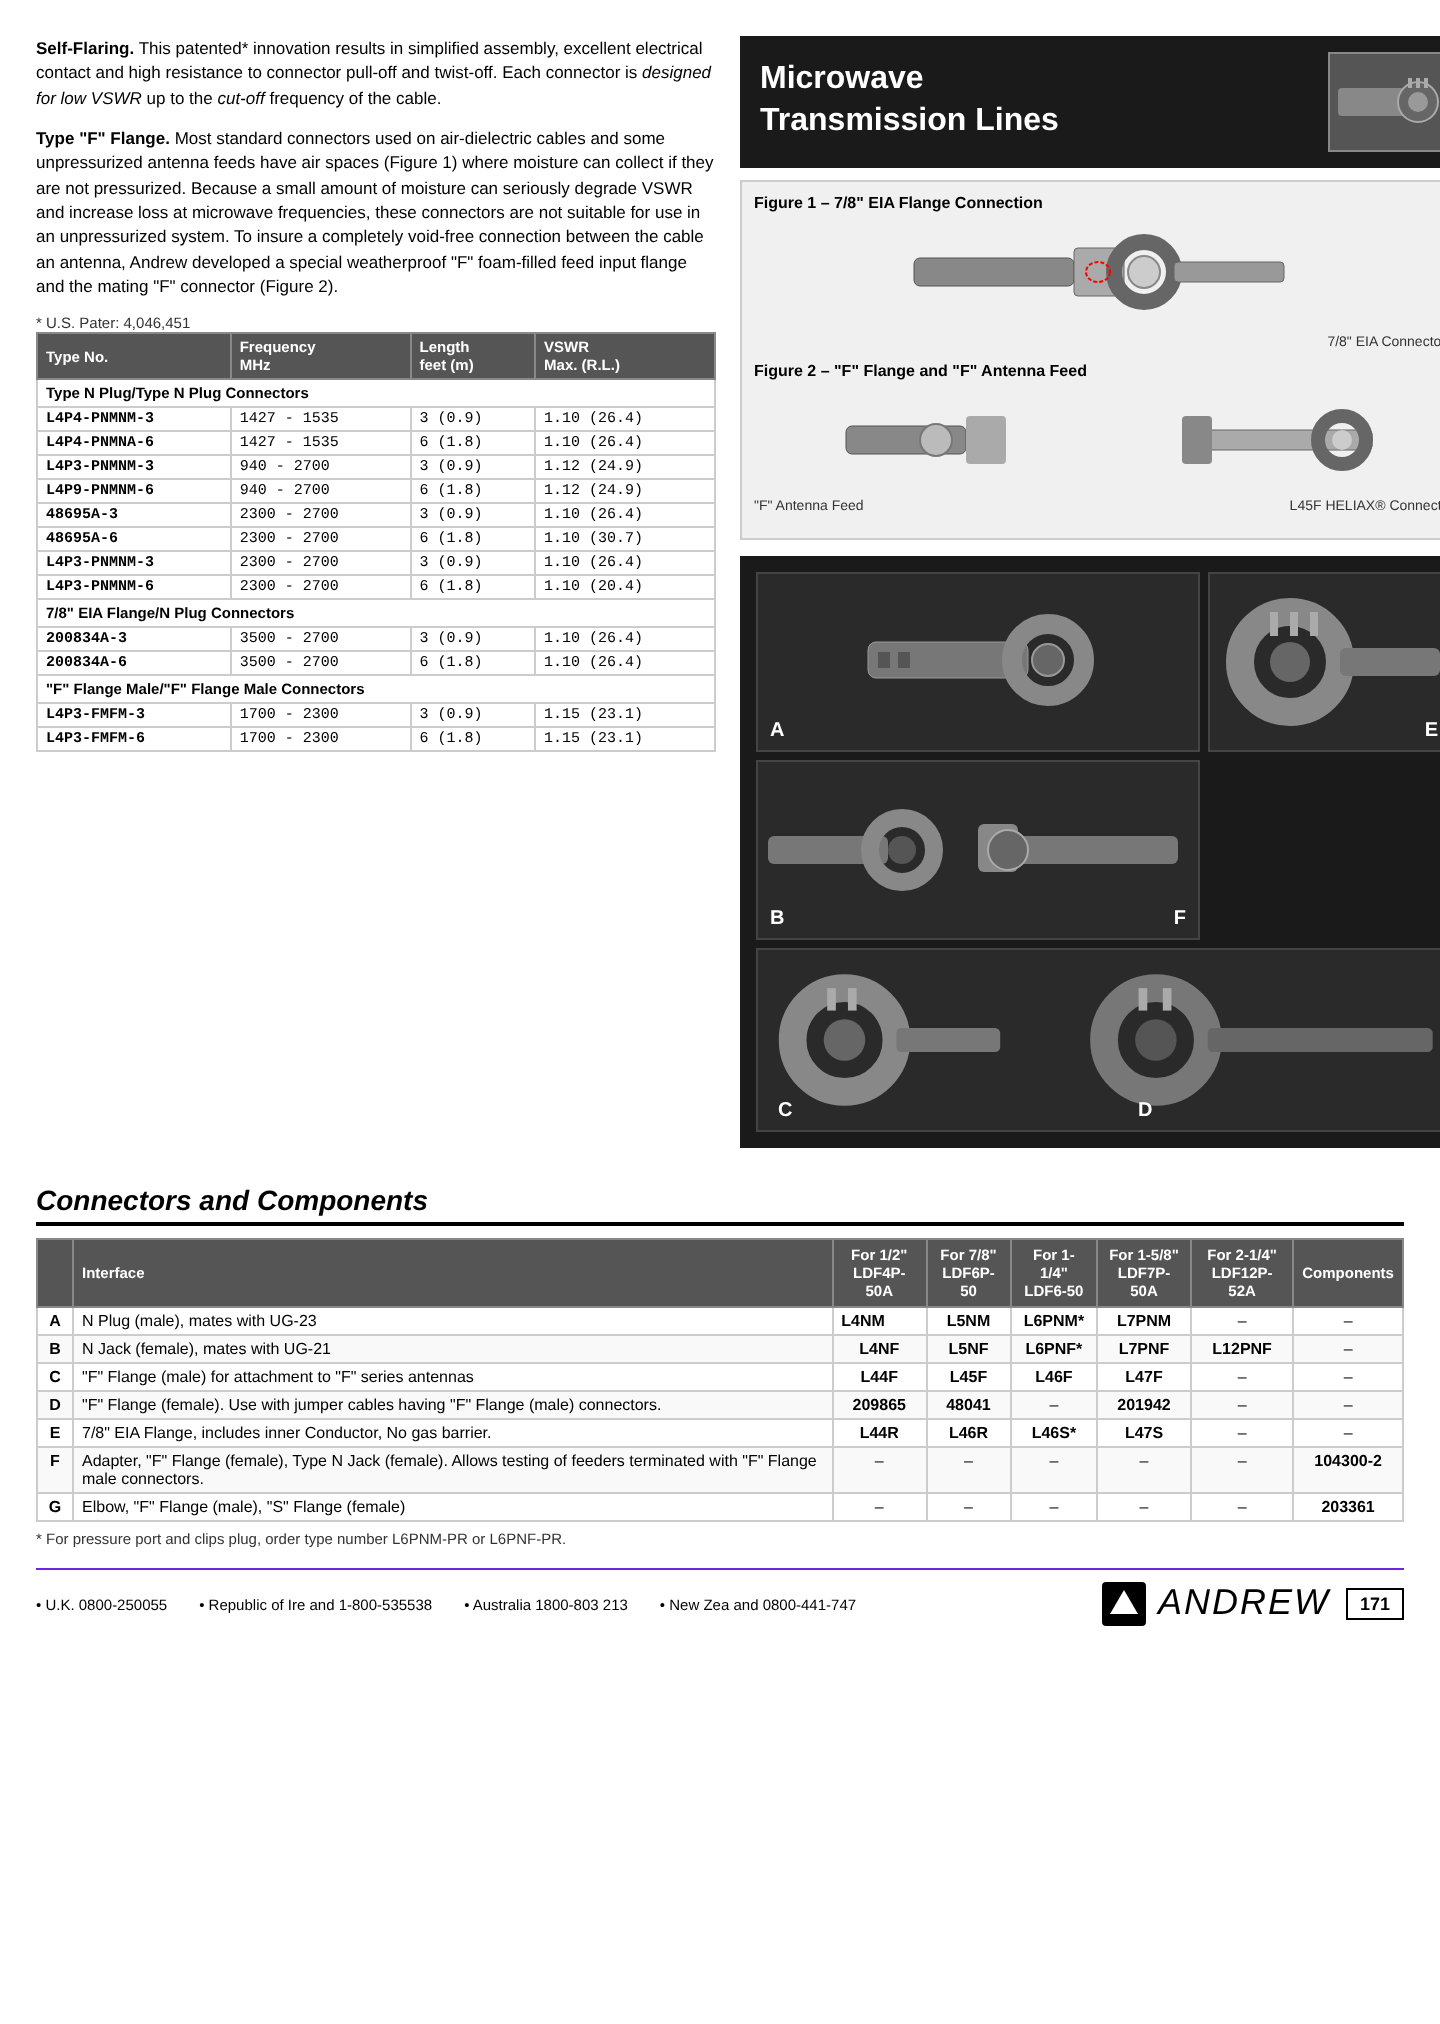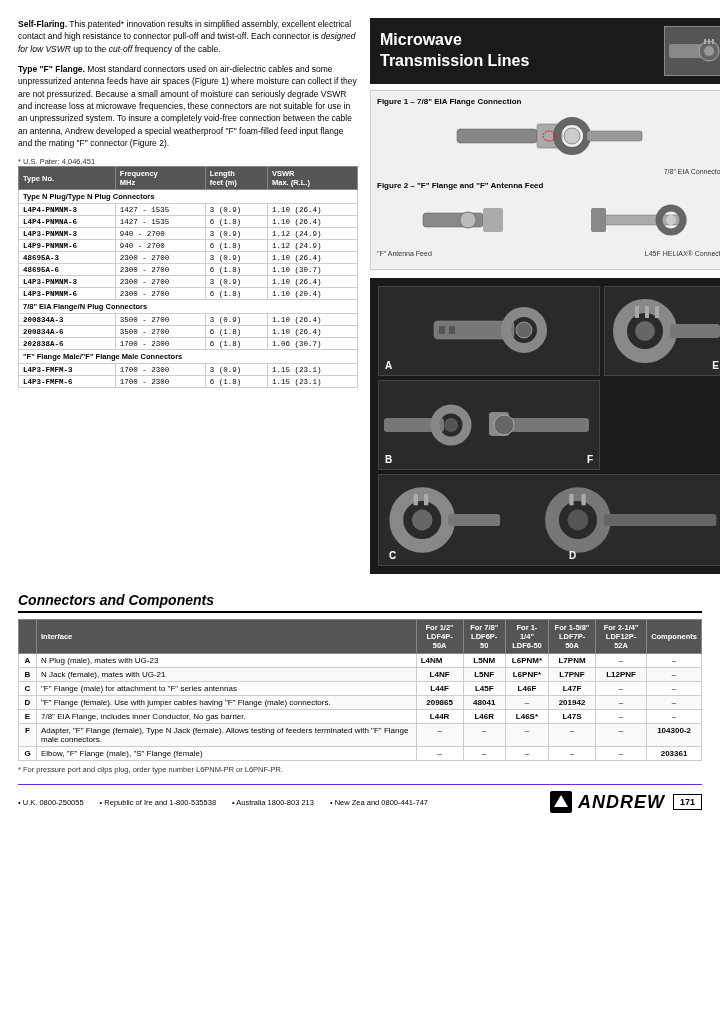--- a/index.html
+++ b/index.html
@@ -251,25 +251,24 @@
       font-size: 7.5px;
     }
 
     .footer-contact {
       display: flex;
       gap: 16px;
     }
 
     .andrew-logo {
       font-size: 18px;
-      font-weight: bold;
+      font-weight: normal;
       font-style: italic;
       letter-spacing: 1px;
       display: flex;
-      align-items: center;
       gap: 6px;
     }
 
     .logo-icon {
       width: 22px;
       height: 22px;
       background: #000;
       border-radius: 2px;
       display: flex;
       align-items: center;
@@ -373,26 +372,20 @@
                 <td style="font-weight: bold;">200834A-3</td>
                 <td>3500 - 2700</td>
                 <td>3 (0.9)</td>
                 <td>1.10 (26.4)</td>
               </tr>
               <tr class="data-row">
                 <td style="font-weight: bold;">200834A-6</td>
                 <td>3500 - 2700</td>
                 <td>6 (1.8)</td>
                 <td>1.10 (26.4)</td>
-              </tr>
-              <tr class="data-row">
-                <td style="font-weight: bold;">202838A-6</td>
-                <td>1700 - 2300</td>
-                <td>6 (1.8)</td>
-                <td>1.06 (30.7)</td>
               </tr>
               <tr class="section-header">
                 <td colspan="4" style="font-weight: bold;">"F" Flange Male/"F" Flange Male Connectors</td>
               </tr>
               <tr class="data-row">
                 <td style="font-weight: bold;">L4P3-FMFM-3</td>
                 <td>1700 - 2300</td>
                 <td>3 (0.9)</td>
                 <td>1.15 (23.1)</td>
               </tr>

